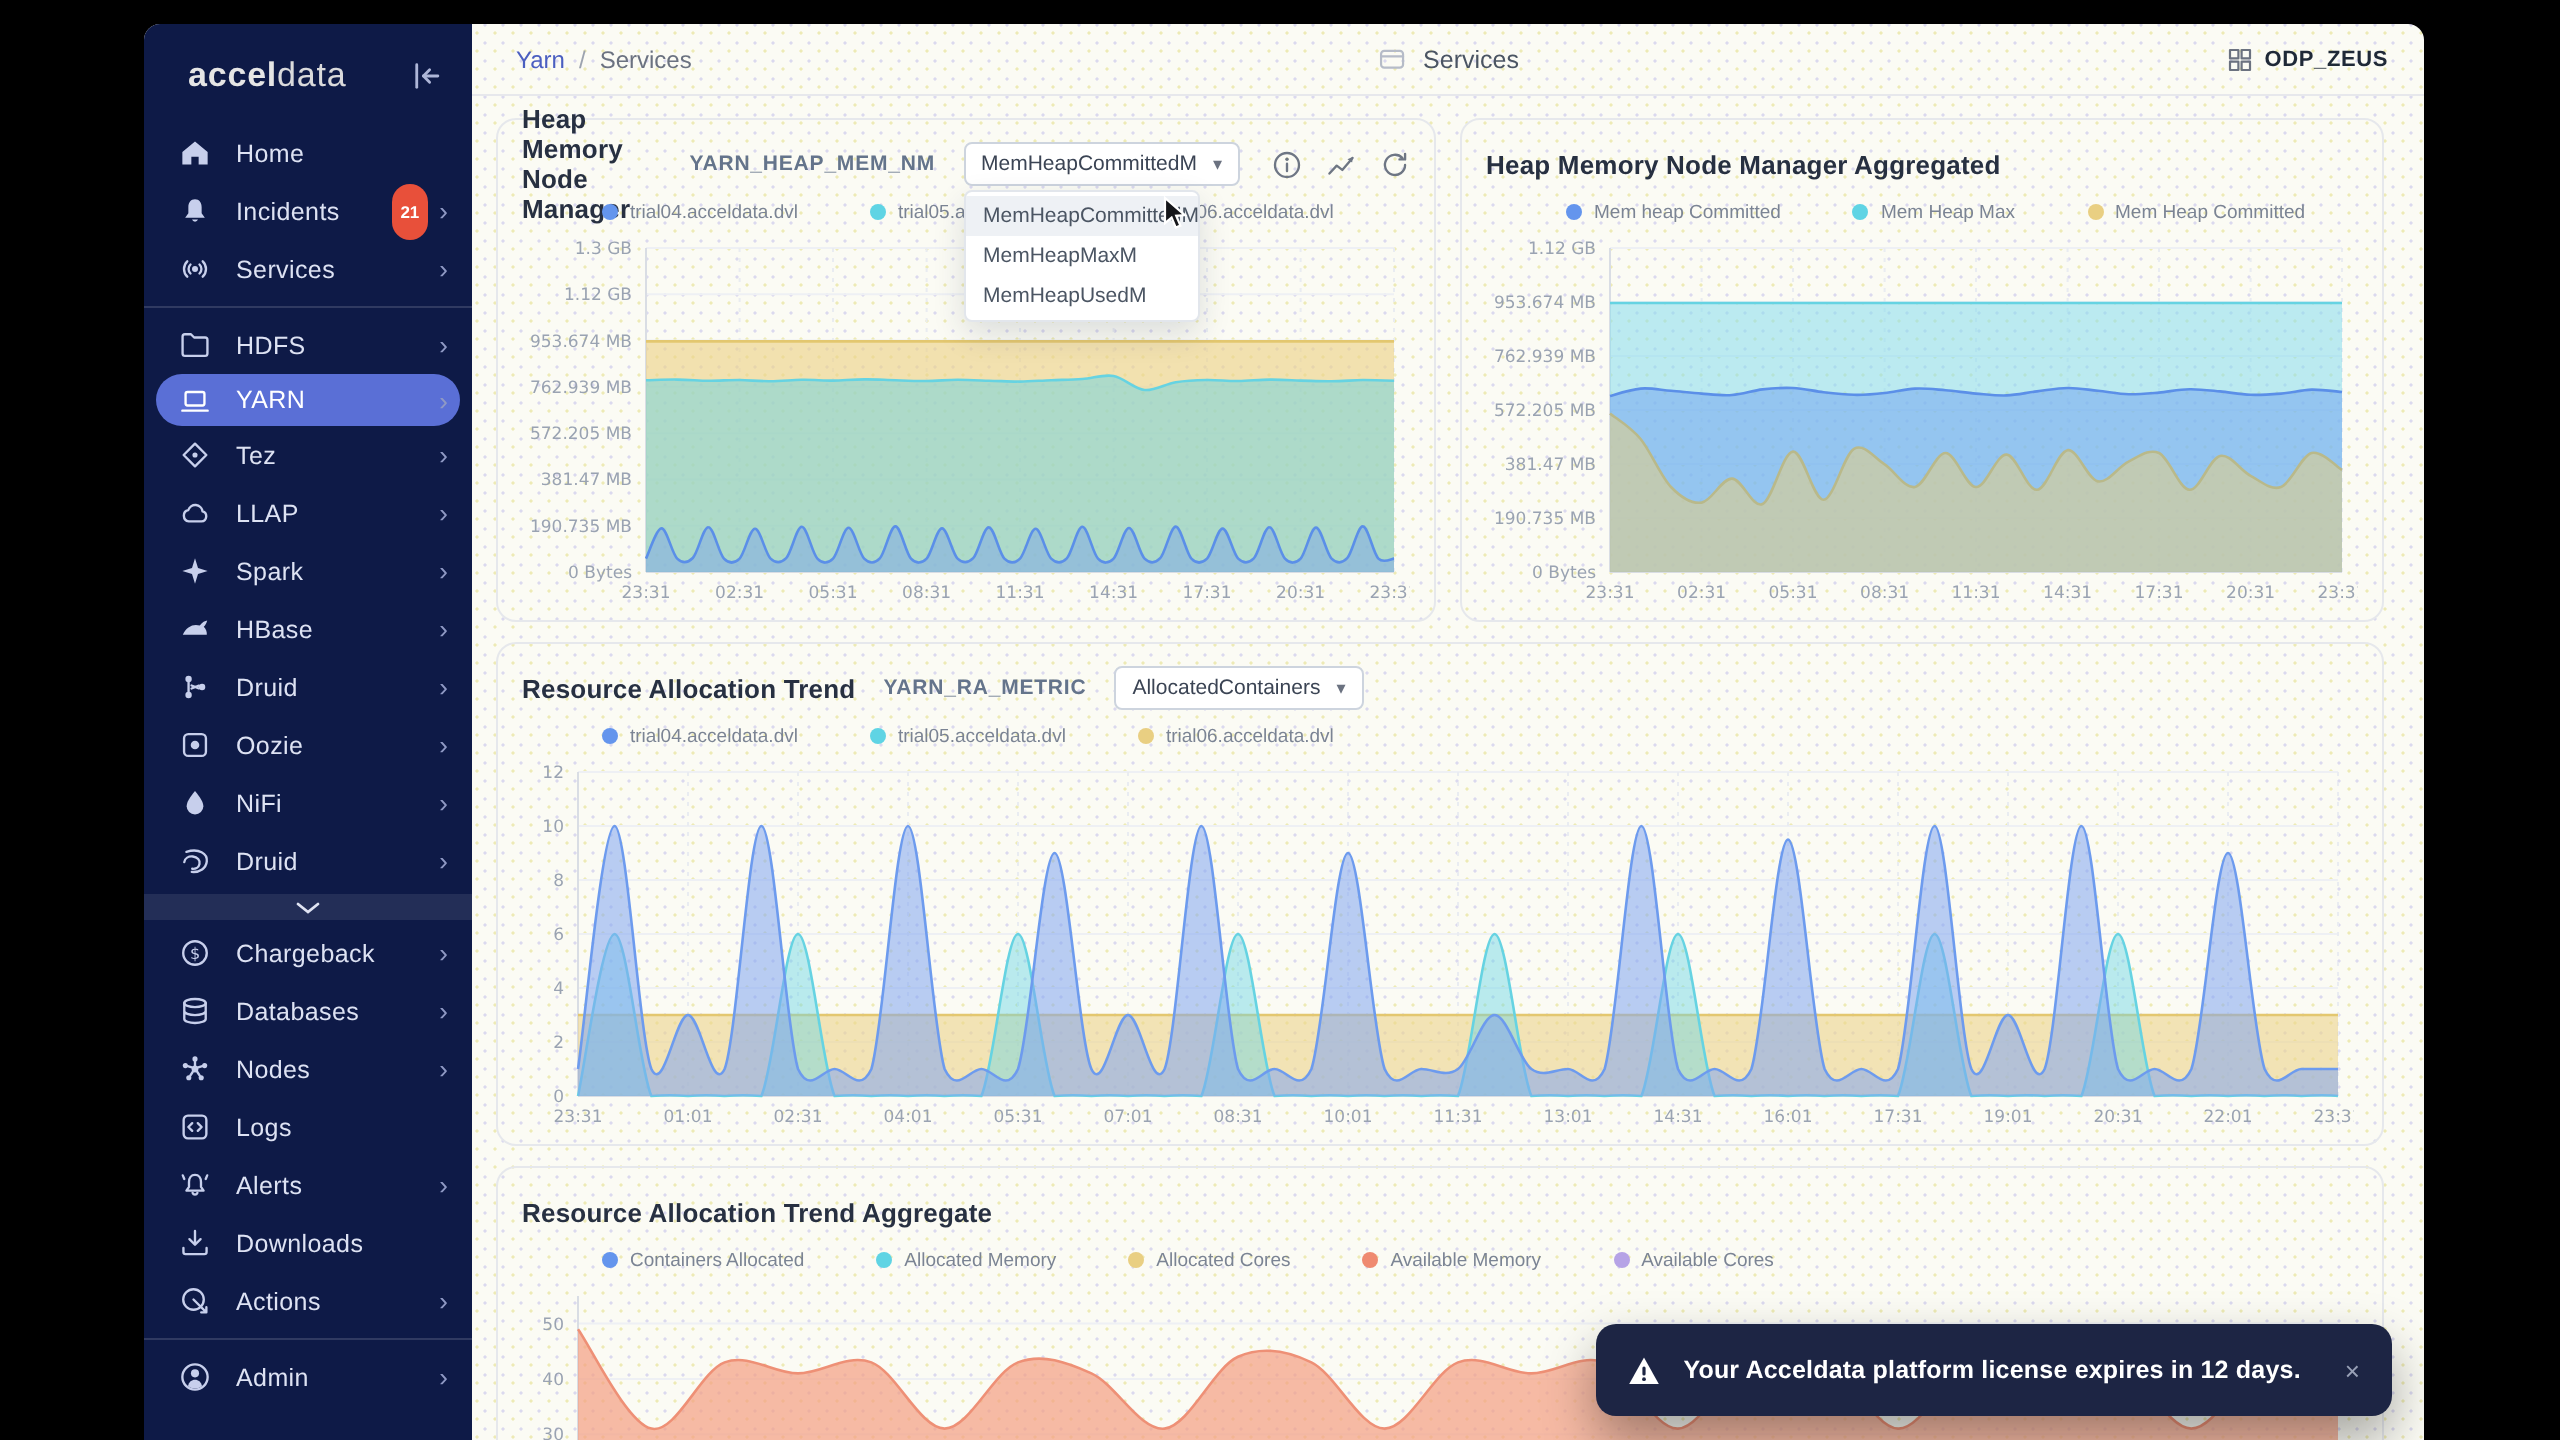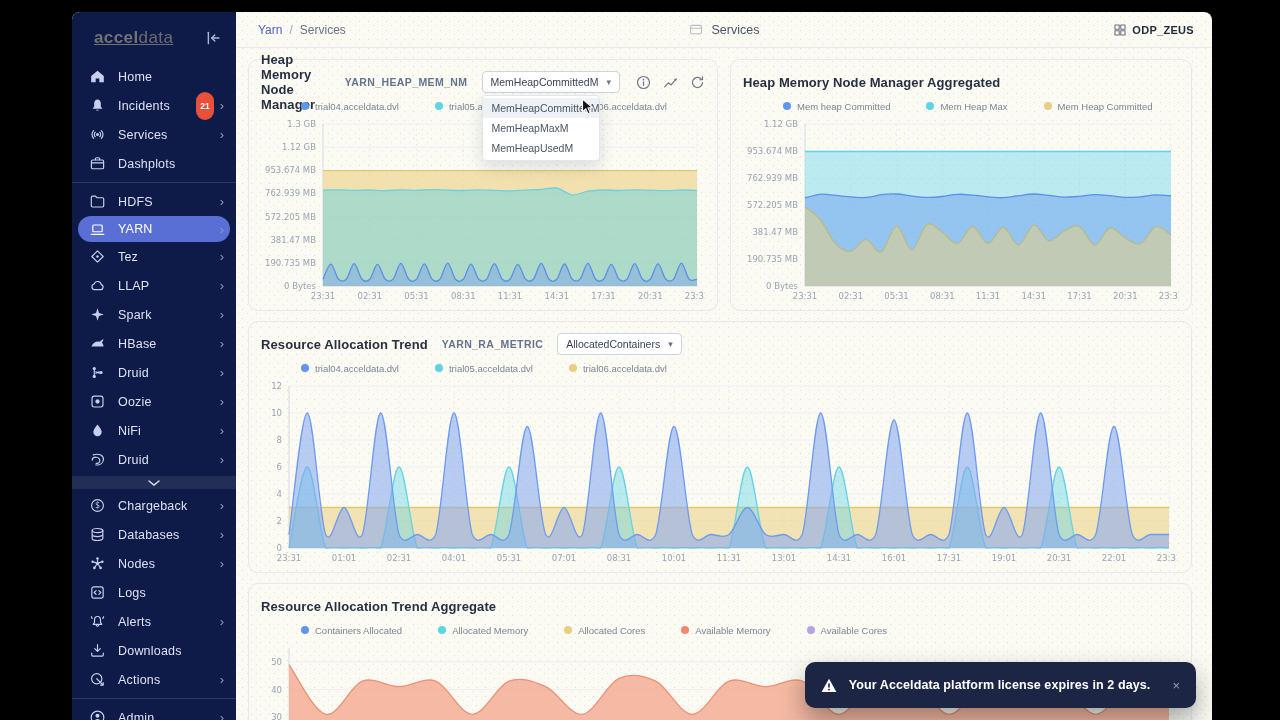--- a/index.html
+++ b/index.html
@@ -9,21 +9,21 @@
     background:#fbfbf4; border-radius:8px 8px 0 0; overflow:hidden;
     background-image:
       radial-gradient(rgba(214,206,80,.38) .7px, transparent .9px),
       radial-gradient(rgba(160,155,228,.35) .7px, transparent .9px);
     background-size:9px 9px,9px 9px; background-position:0 0,4px 5px; }
 
   
   .sidebar { position:absolute; left:0; top:0; width:164px; height:100%;
     background:#0e1a47; color:#dfe3f2; z-index:30; }
   .logo-row { display:flex; align-items:center; padding:16px 14px 10px 22px; }
-  .logo { font-size:17px; color:#737373; letter-spacing:.4px; flex:1;text-decoration:underline; }
+  .logo { font-size:17px; color:#e5e5e5; letter-spacing:.4px; flex:1; }
   .logo b { font-weight:700; } .logo span { font-weight:300; opacity:.95; }
   .collapse-btn { color:#aeb6d8; width:18px; height:18px; }
   .nav { padding-top:4px; }
   .nav-item { display:flex; align-items:center; height:29px; padding:0 12px 0 18px;
     font-size:12.5px; color:#dde2f3; cursor:pointer; }
   .nav-ic { width:15px; height:15px; margin-right:13px; color:#c7cfec; flex:0 0 15px; }
   .nav-ic svg { width:15px; height:15px; display:block; }
   .nav-label { flex:1; letter-spacing:.2px; }
   .nav-chev { color:#8f99c4; font-size:13px; line-height:1; margin-left:6px; }
   .nav-badge { background:#e8503a; color:#fff; font-size:8.5px; font-weight:700;
@@ -127,29 +127,20 @@
         </div>
         <div class="nav-item">
           <span class="nav-ic">
             <svg viewBox="0 0 14 14">
               <circle class="f" cx="7" cy="7" r="1.4"></circle>
               <path class="s" d="M3.4 3.4a5 5 0 0 0 0 7.2M10.6 3.4a5 5 0 0 1 0 7.2M4.9 4.9a2.9 2.9 0 0 0 0 4.2M9.1 4.9a2.9 2.9 0 0 1 0 4.2"></path>
             </svg>
           </span>
           <span class="nav-label">Services</span>
           <span class="nav-chev">›</span>
-        </div>
-        <div class="nav-item">
-          <span class="nav-ic">
-            <svg viewBox="0 0 14 14">
-              <rect class="s" x="1.3" y="3.7" width="11.4" height="8.2" rx="1.2"></rect>
-              <path class="s" d="M5 3.5V2.6C5 2 5.5 1.6 6.1 1.6H7.9C8.5 1.6 9 2 9 2.6V3.5M1.5 6.4H12.5"></path>
-            </svg>
-          </span>
-          <span class="nav-label">Dashplots</span>
         </div>
         <div class="nav-divider"></div>
         <div class="nav-item">
           <span class="nav-ic">
             <svg viewBox="0 0 14 14">
               <path class="s" d="M1.2 3.1C1.2 2.5 1.7 2 2.3 2H5.1L6.6 3.5H11.7C12.3 3.5 12.8 4 12.8 4.6V11C12.8 11.6 12.3 12.1 11.7 12.1H2.3C1.7 12.1 1.2 11.6 1.2 11Z"></path>
             </svg>
           </span>
           <span class="nav-label">HDFS</span>
           <span class="nav-chev">›</span>
@@ -606,21 +597,21 @@
       </div>
     </div>
   </div>
 
   <div class="toast">
     <svg width="16" height="15" viewBox="0 0 16 15">
         <path d="M8 .8 15.4 14H.6Z" fill="#fff"></path>
         <rect x="7.2" y="5.2" width="1.6" height="4.6" rx=".8" fill="#1d2544"></rect>
         <circle cx="8" cy="11.6" r=".95" fill="#1d2544"></circle>
       </svg>
-    <span class="toast-text">Your Acceldata platform license expires in 2 days.</span>
+    <span class="toast-text">Your Acceldata platform license expires in 12 days.</span>
     <span class="toast-close">×</span>
   </div>
 
   <div class="cursor">
     <svg width="15" height="19" viewBox="0 0 15 19">
         <path d="M1.5 1 1.5 13.6 4.8 10.8 6.9 15.8 9.2 14.8 7.1 9.9 11.4 9.6Z" fill="#15161a" stroke="#fff" stroke-width="1.1"></path>
       </svg>
   </div>
 </div>
 

